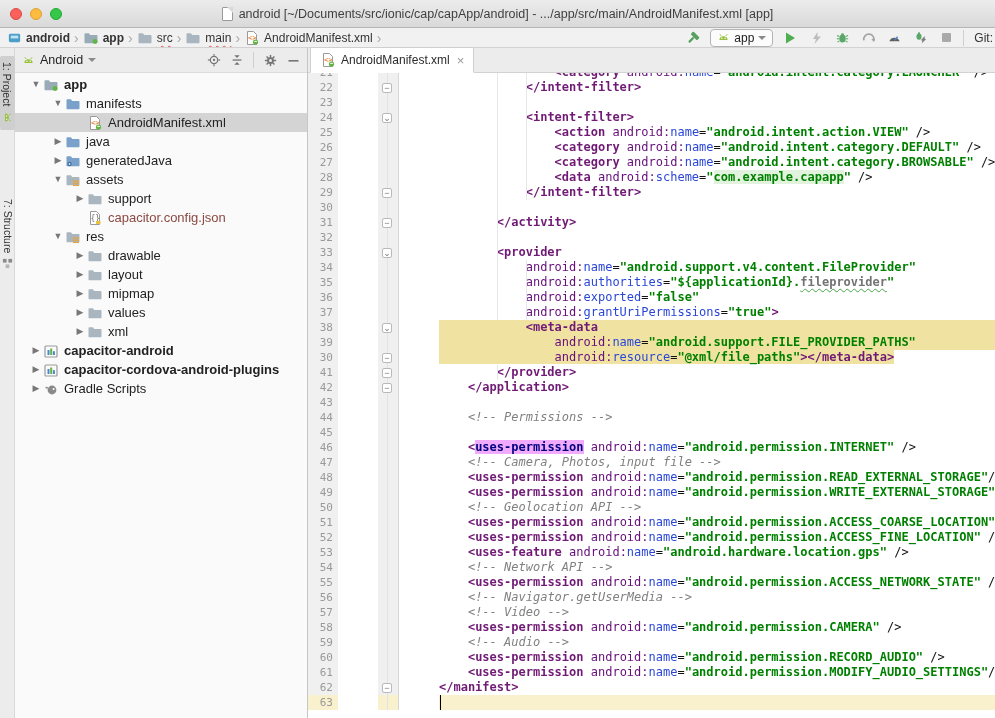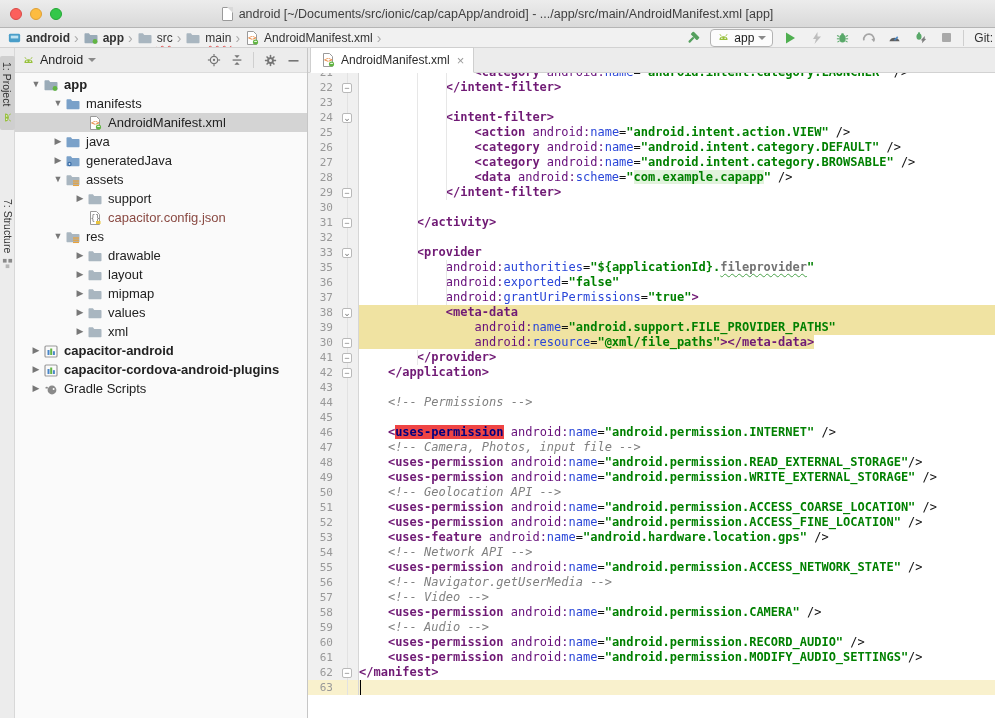--- a/index.html
+++ b/index.html
@@ -61,42 +61,42 @@
 
   
   .editor{flex:1;min-width:0;display:flex;flex-direction:column;background:#fff;}
   .tabbar{height:25px;flex:0 0 25px;background:#ececec;border-bottom:1px solid #d2d2d2;
     display:flex;align-items:flex-end;padding-left:2px;}
   .tab{height:26px;margin-bottom:-1px;background:#fff;border:1px solid #cfcfcf;border-bottom:1px solid #fff;
     display:flex;align-items:center;gap:5px;padding:0 9px;font-size:12px;color:#2b2b2b;}
   .tab .close{color:#9a9a9a;font-size:13px;margin-left:2px;line-height:1;}
   .code-area{flex:1;overflow:hidden;font-family:"DejaVu Sans Mono","Liberation Mono",monospace;
     font-size:12px;line-height:15px;}
-  .row{display:flex;height:15px;}
+  .row{display:flex;height:15px;gap:40px;}
   .row.first{margin-top:-8px;}
   .num{width:30px;flex:0 0 30px;background:#f0f0f0;color:#999;text-align:right;
     padding-right:5px;font-size:11px;line-height:15px;}
   .fold{width:21px;flex:0 0 21px;background:#f0f0f0;border-right:1px solid #d6d6d6;position:relative;}
   .fold:before{content:"";position:absolute;left:9px;top:0;bottom:0;border-left:1px solid #e2e2e2;}
   .mark{position:absolute;top:3px;left:4px;width:10px;height:10px;background:#fff;border:1px solid #b9b9b9;
     border-radius:2px;color:#777;font-size:9px;line-height:8px;text-align:center;z-index:1;font-family:"Liberation Sans",sans-serif;}
   .codeln{flex:1;white-space:pre;position:relative;color:#111;min-width:0;}
   .codeln.band{background:#f0e3a2;}
   .bt{background:#f0e3a2;}
   .row.caretline .num,.row.caretline .fold,.row.caretline .codeln{background:#f9f1cd;}
   .gd{position:absolute;top:0;bottom:0;border-left:1px solid #e7e7e7;}
   .caret{position:absolute;left:1px;top:0;width:1px;height:15px;background:#000;}
   .tg{color:#701a75;font-weight:bold;}
   .ns{color:#660e7a;}
   .at{color:#2a46d8;}
   .vl{color:#008000;font-weight:bold;}
   .vb{color:#008000;font-weight:bold;background:#e1f3dc;}
   .vt{color:#737373;font-weight:bold;text-decoration:underline wavy #4aa24a 1px;text-underline-offset:2px;}
   .cm{color:#808080;font-style:italic;}
-  .th{color:#000080;font-weight:bold;background:#ef4444;}
+  .th{color:#000080;font-weight:bold;background:#f0abfc;}
   .pl{color:#111;}
   svg{display:block;}
 </style>
 </head>
 <body>
 
 <div class="window">
 
   <div class="titlebar">
     <div class="lights">
@@ -588,20 +588,25 @@
             <span class="codeln"><span class="gd" style="left: 8ch;"></span></span>
           </div>
           <div class="row">
             <span class="num">33</span>
             <span class="fold">
               <span class="mark">⌄</span>
             </span>
             <span class="codeln"><span class="gd" style="left: 8ch;"></span><span class="pl">        </span><span class="tg">&lt;provider</span></span>
           </div>
           <div class="row">
+            <span class="num">34</span>
+            <span class="fold"></span>
+            <span class="codeln"><span class="gd" style="left: 8ch;"></span><span class="gd" style="left: 12ch;"></span><span class="pl">            </span><span class="ns">android:</span><span class="at">name</span><span class="pl">=</span><span class="vl">"android.support.v4.content.FileProvider"</span></span>
+          </div>
+          <div class="row">
             <span class="num">35</span>
             <span class="fold"></span>
             <span class="codeln"><span class="gd" style="left: 8ch;"></span><span class="gd" style="left: 12ch;"></span><span class="pl">            </span><span class="ns">android:</span><span class="at">authorities</span><span class="pl">=</span><span class="vl">"${applicationId}.</span><span class="vt">fileprovider</span><span class="vl">"</span></span>
           </div>
           <div class="row">
             <span class="num">36</span>
             <span class="fold"></span>
             <span class="codeln"><span class="gd" style="left: 8ch;"></span><span class="gd" style="left: 12ch;"></span><span class="pl">            </span><span class="ns">android:</span><span class="at">exported</span><span class="pl">=</span><span class="vl">"false"</span></span>
           </div>
           <div class="row">

